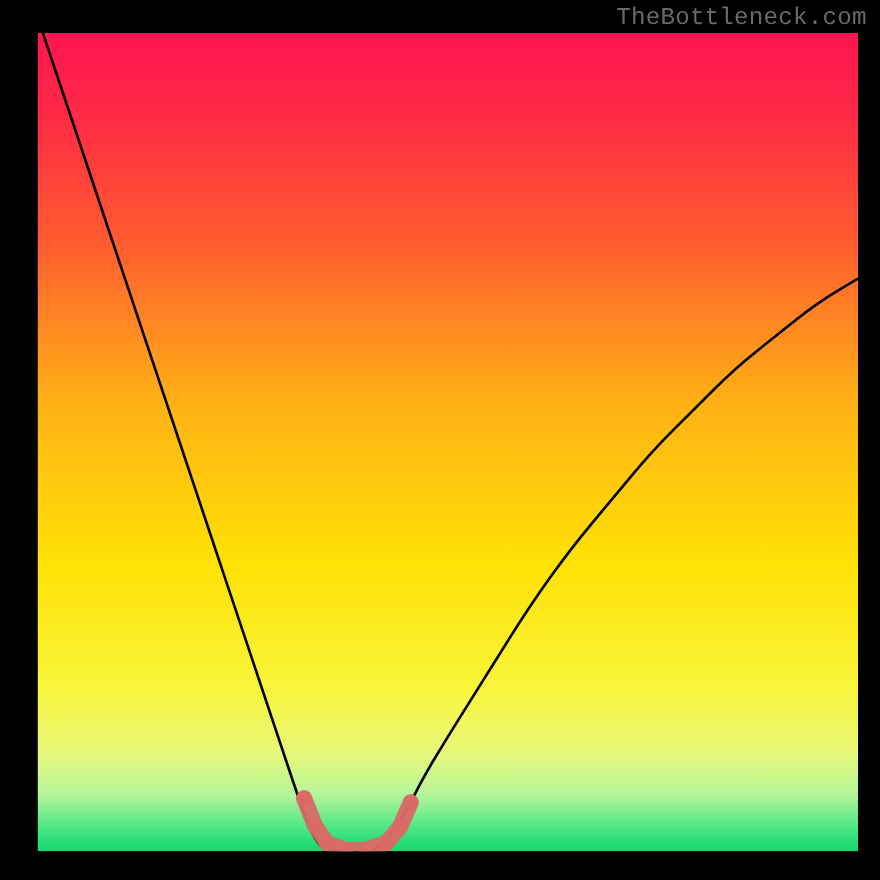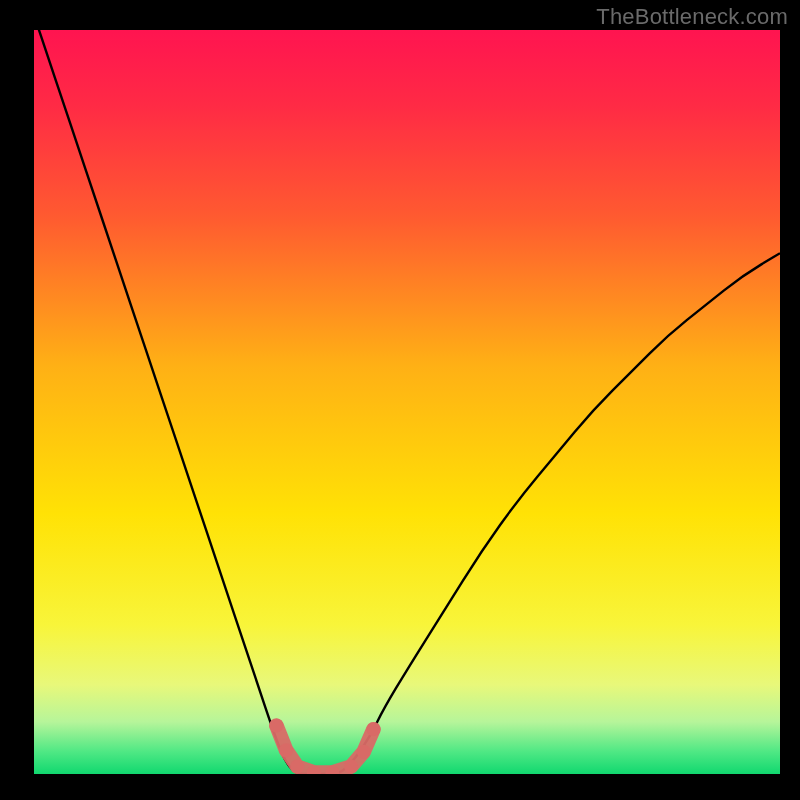--- a/index.html
+++ b/index.html
@@ -11,20 +11,21 @@
     overflow: hidden;
     font-family: Arial, Helvetica, sans-serif;
   }
   .frame {
     position: absolute;
     left: 0;
     top: 0;
     width: 800px;
     height: 800px;
     background: #000;
+    font-family: Liberation Mono, monospace;
   }
   .plot-area {
     position: absolute;
     left: 34px;
     top: 30px;
     width: 746px;
     height: 744px;
     overflow: hidden;
   }
   .gradient {

